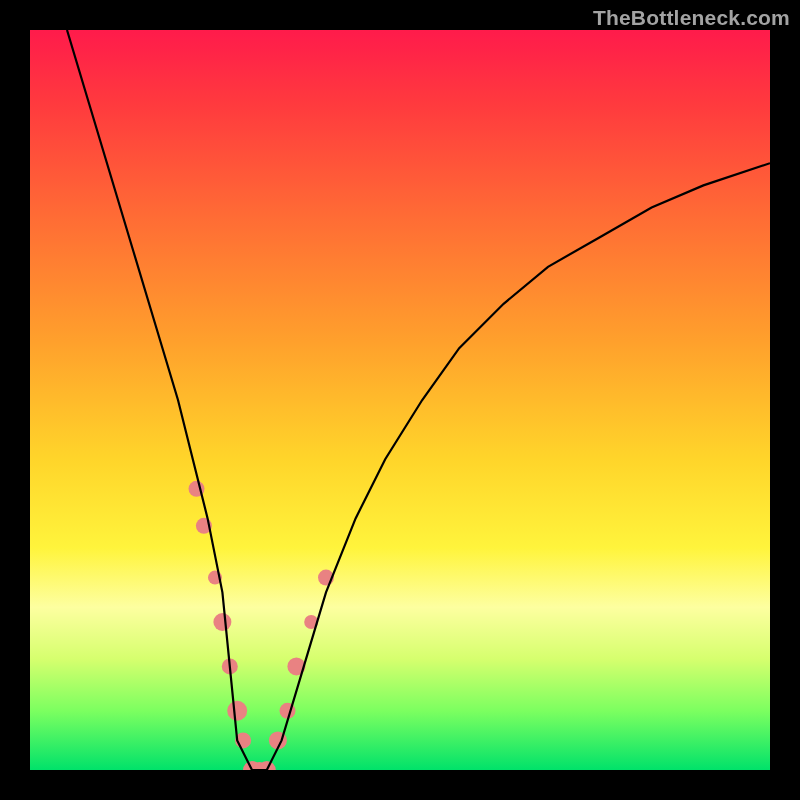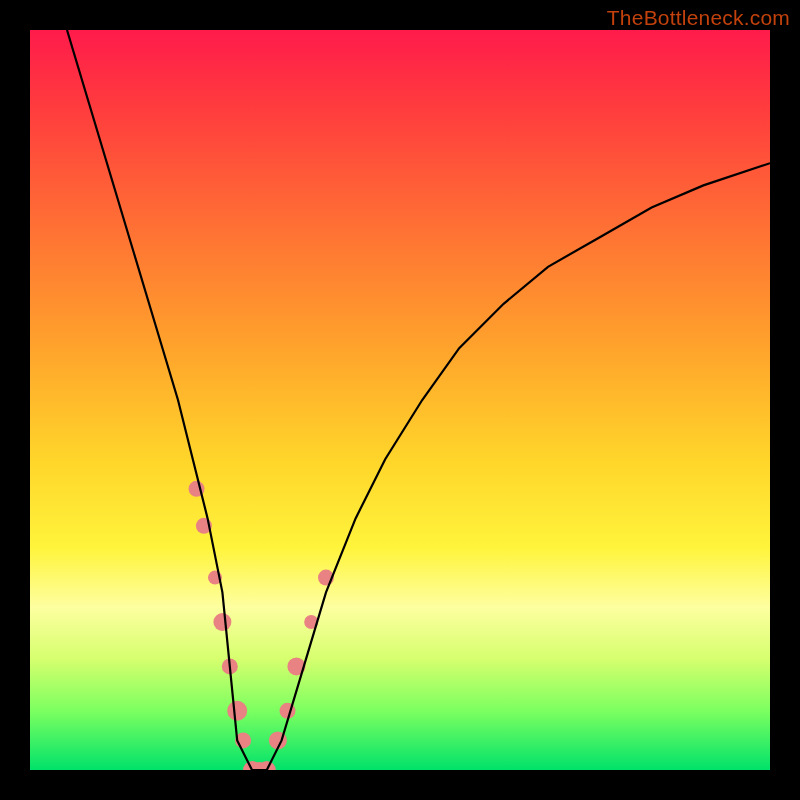--- a/index.html
+++ b/index.html
@@ -35,22 +35,22 @@
       #d6ff6e 85%,
       #7cff60 92%,
       #00e26a 100%
     );
   }
   .watermark {
     position: absolute;
     top: 6px;
     right: 10px;
     font-size: 21px;
-    font-weight: 400;
-    color: #c2410c;
+    font-weight: 700;
+    color: #a3a3a3;
     letter-spacing: 0.2px;
     text-align: center;
   }
   svg.curve {
     position: absolute;
     left: 0;
     top: 0;
     width: 740px;
     height: 740px;
   }

